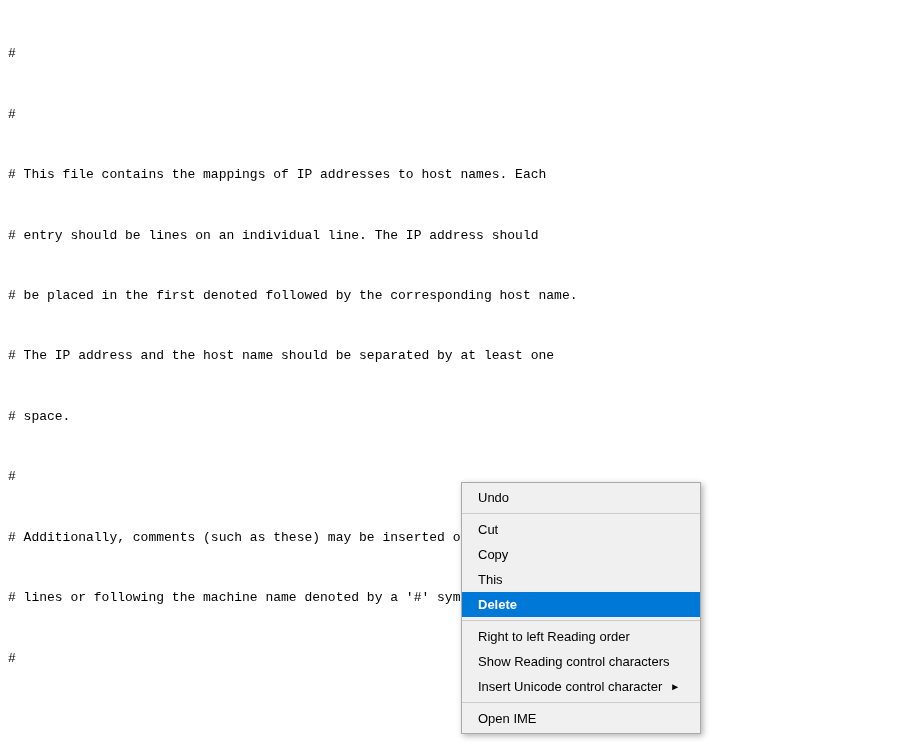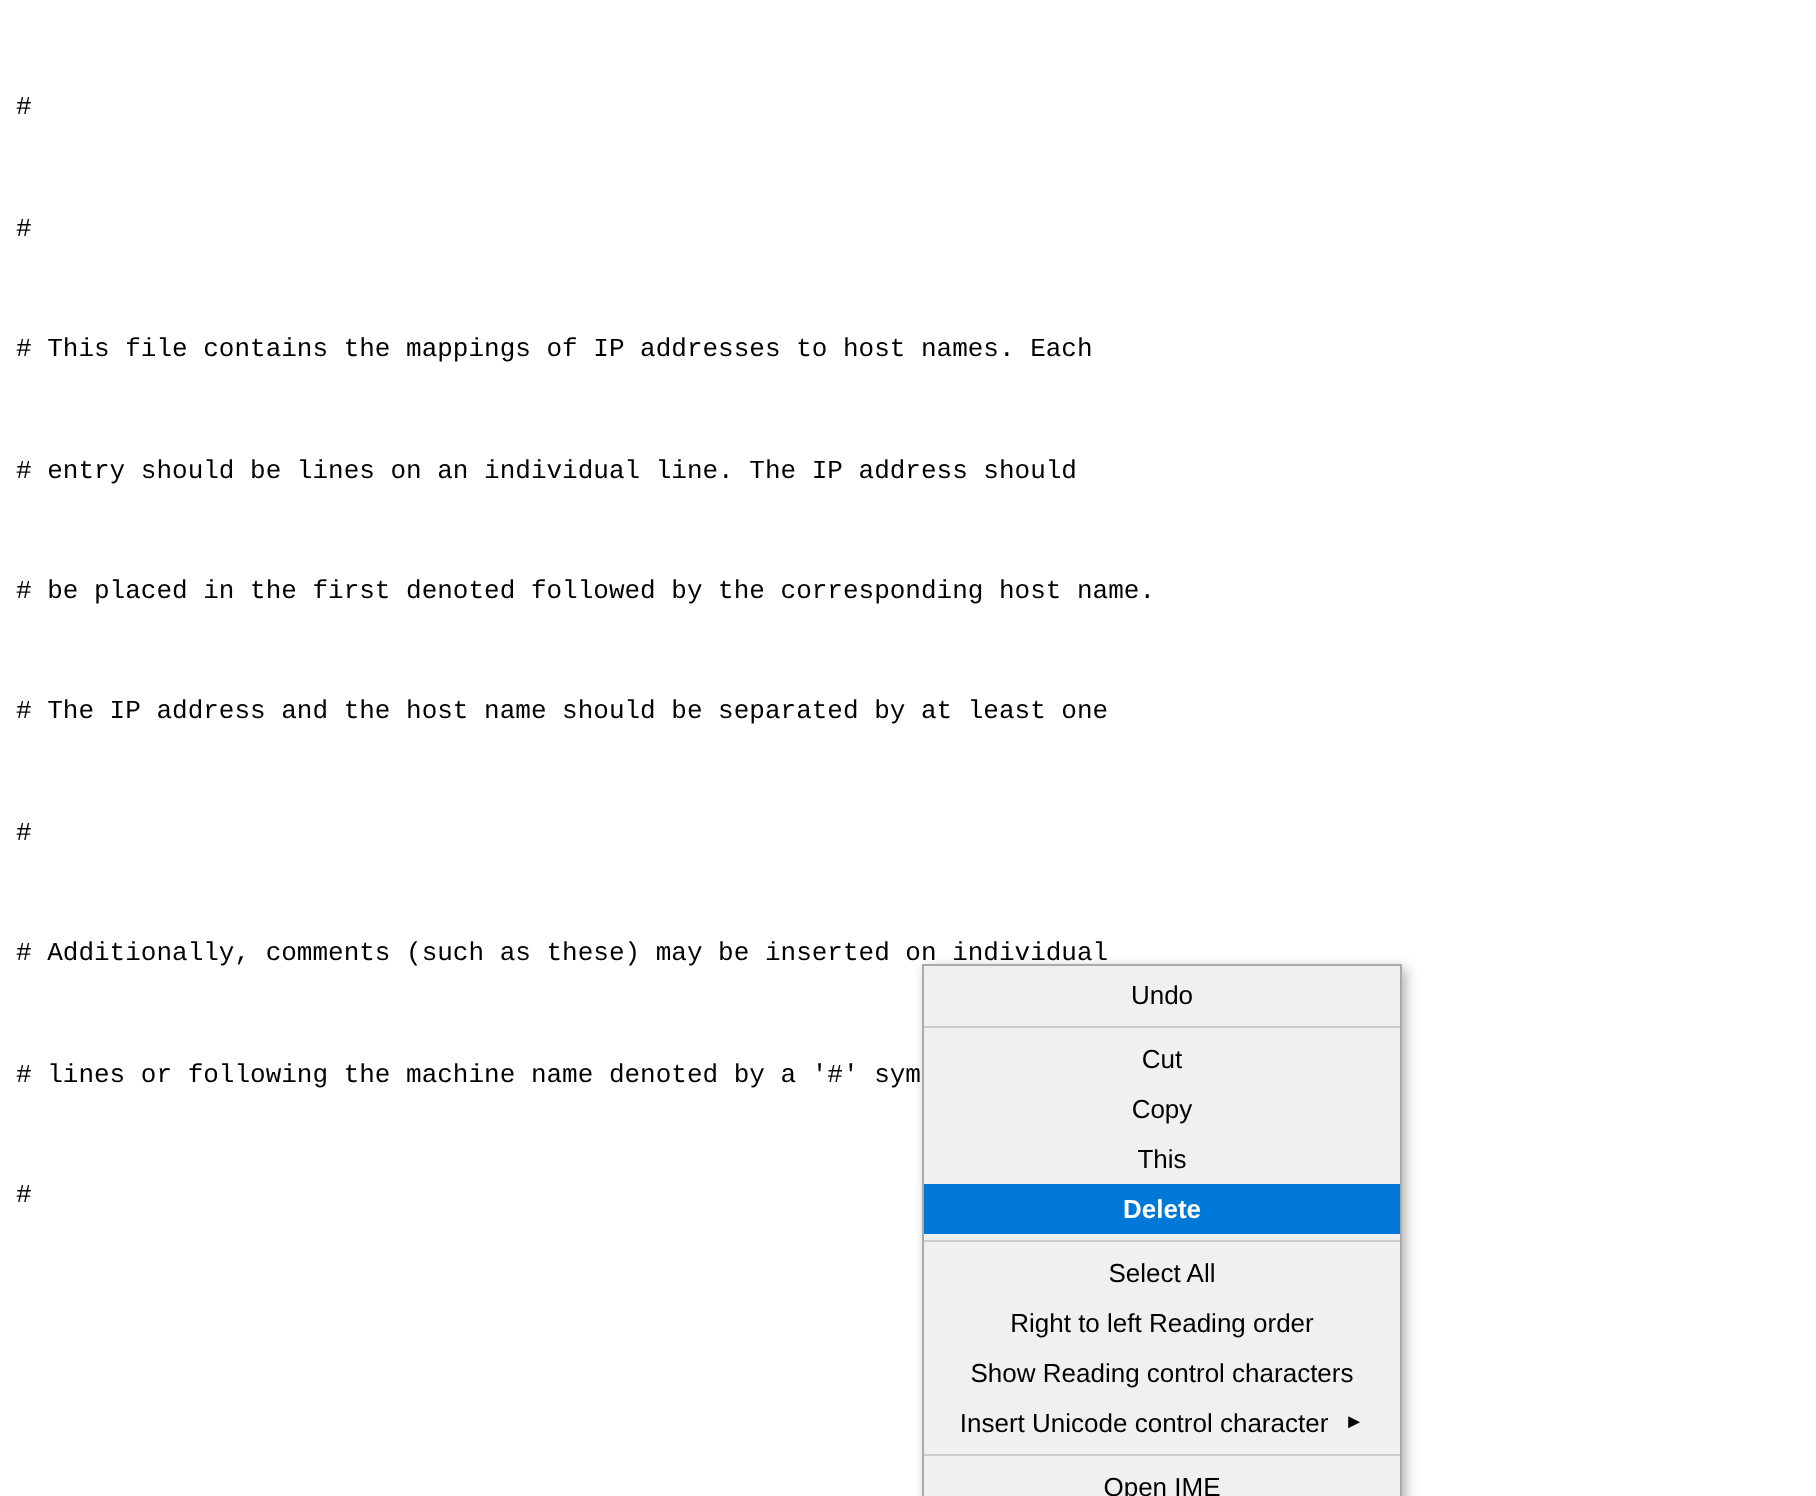--- a/index.html
+++ b/index.html
@@ -42,21 +42,21 @@
       z-index: 100;
       padding: 2px 0;
     }
 
     .menu-item {
       padding: 5px 16px;
       cursor: pointer;
       color: #000;
       display: flex;
       align-items: center;
-      justify-content: center;
+      justify-content: flex-start;
       position: relative;
     }
 
     .menu-item.active {
       background: #0078d7;
       color: #fff;
       font-weight: bold;
     }
 
     .menu-separator {
@@ -73,20 +73,21 @@
 </head>
 <body>
 
 <div id="text-editor">
   <span class="line">#</span>
   <span class="line">#</span>
   <span class="line"># This file contains the mappings of IP addresses to host names. Each</span>
   <span class="line"># entry should be lines on an individual line. The IP address should</span>
   <span class="line"># be placed in the first denoted followed by the corresponding host name.</span>
   <span class="line"># The IP address and the host name should be separated by at least one</span>
+  <span class="line"># space.</span>
   <span class="line">#</span>
   <span class="line"># Additionally, comments (such as these) may be inserted on individual</span>
   <span class="line"># lines or following the machine name denoted by a '#' symbol.</span>
   <span class="line">#</span>
   
   
   
   
   
   
@@ -108,23 +109,20 @@
     <span>Copy</span>
   </div>
   <div class="menu-item">
     <span>This</span>
   </div>
   <div class="menu-item active">
     <span>Delete</span>
   </div>
   <div class="menu-separator"></div>
   <div class="menu-item">
-    <span>Select All</span>
-  </div>
-  <div class="menu-item">
     <span>Right to left Reading order</span>
   </div>
   <div class="menu-item">
     <span>Show Reading control characters</span>
   </div>
   <div class="menu-item">
     <span>Insert Unicode control character</span>
     <span class="submenu-arrow">►</span>
   </div>
   <div class="menu-separator"></div>

